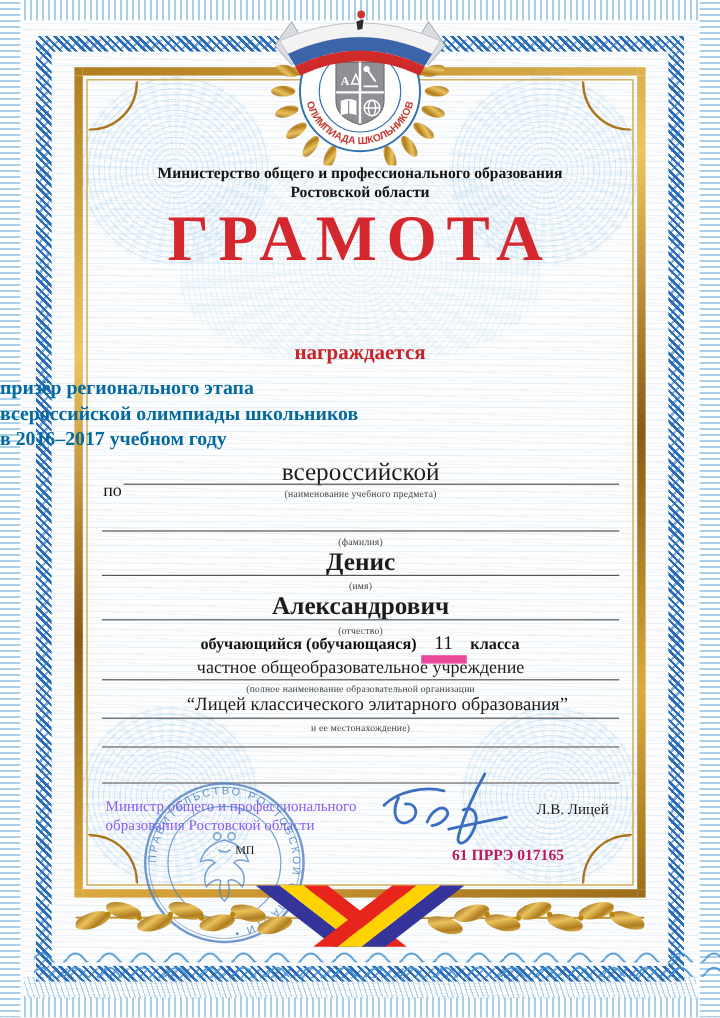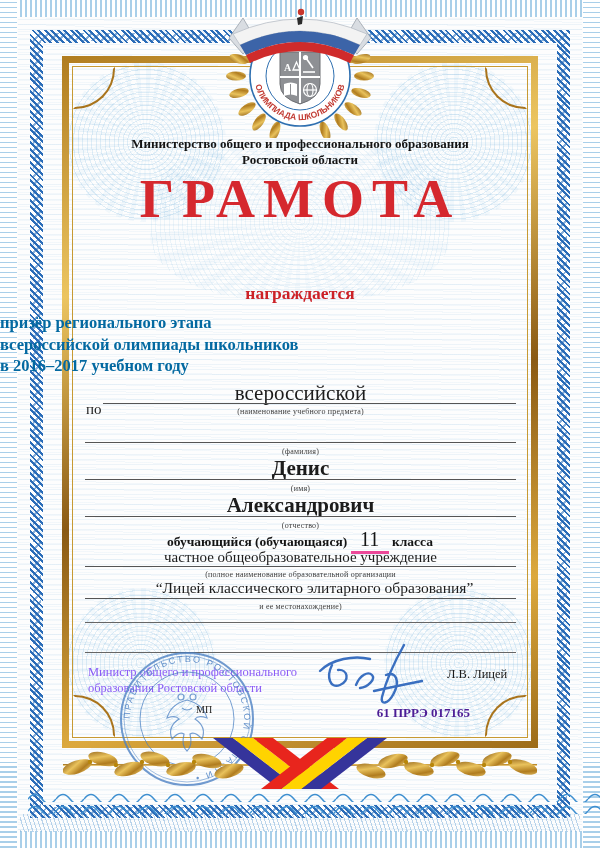--- a/index.html
+++ b/index.html
@@ -92,36 +92,36 @@
   .val{font-size:21px;color:#1c1c1c;}
   .val.b{font-weight:bold;}
   .caption{
     position:absolute;left:85px;right:84px;text-align:center;
     font-size:8px;color:#3c3c3c;letter-spacing:.2px;
   }
   .po{position:absolute;left:86px;top:388px;font-size:15px;color:#1c1c1c;margin-top:13px;}
   .gradeline{position:absolute;left:0;right:0;top:528px;text-align:center;
     font-weight:bold;font-size:13.5px;color:#141414;}
   .gradeline .num{
-    font-weight:normal;font-size:20px;display:inline-block;min-width:30px;
-    border-bottom:3px solid #ec4899;padding:0 4px;
+    font-weight:normal;font-size:16px;display:inline-block;min-width:30px;
+    border-bottom:7px solid #ec4899;padding:0 4px;
   }
   .blankline{position:absolute;left:85px;right:84px;border-bottom:1px solid #666;}
 
   
   .signer{
     position:absolute;left:88px;top:665px;width:215px;
     font-size:12.5px;line-height:15.5px;color:#8b5cf6;
   }
   .stamp{position:absolute;left:116px;top:648px;width:142px;height:142px;opacity:.92;}
   .mp{position:absolute;left:196px;top:704px;font-size:10px;color:#222;z-index:6;}
   .sig{position:absolute;left:316px;top:641px;width:110px;height:68px;}
   .signer-name{position:absolute;left:447px;top:667px;font-size:12.5px;color:#1b1b1b;}
   .serial{position:absolute;left:0;right:60px;top:705px;text-align:right;
-    font-weight:bold;font-size:13px;color:#4c1d95;}
+    font-weight:bold;font-size:13px;color:#be185d;}
   .serial-inner{display:inline-block;margin-right:70px;}
 
   
   .garland{position:absolute;left:63px;top:737px;width:474px;height:58px;z-index:6;}
   .waves{position:absolute;left:28px;right:28px;top:790px;height:26px;z-index:5;}
   .hatch{
     position:absolute;left:20px;right:20px;top:814px;height:18px;z-index:5;
     background:repeating-linear-gradient(72deg, rgba(130,178,220,.55) 0 1px, transparent 1px 4px);
   }
 </style>

